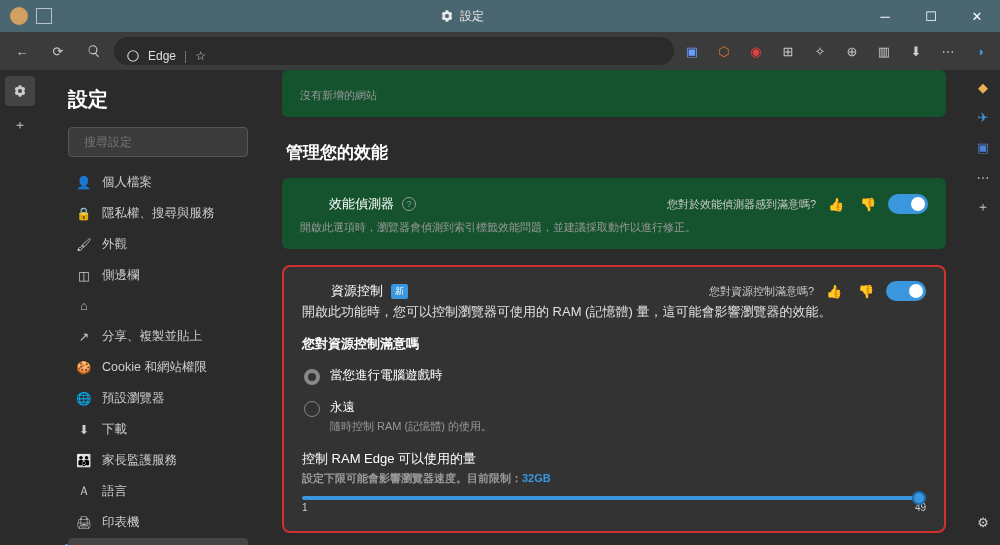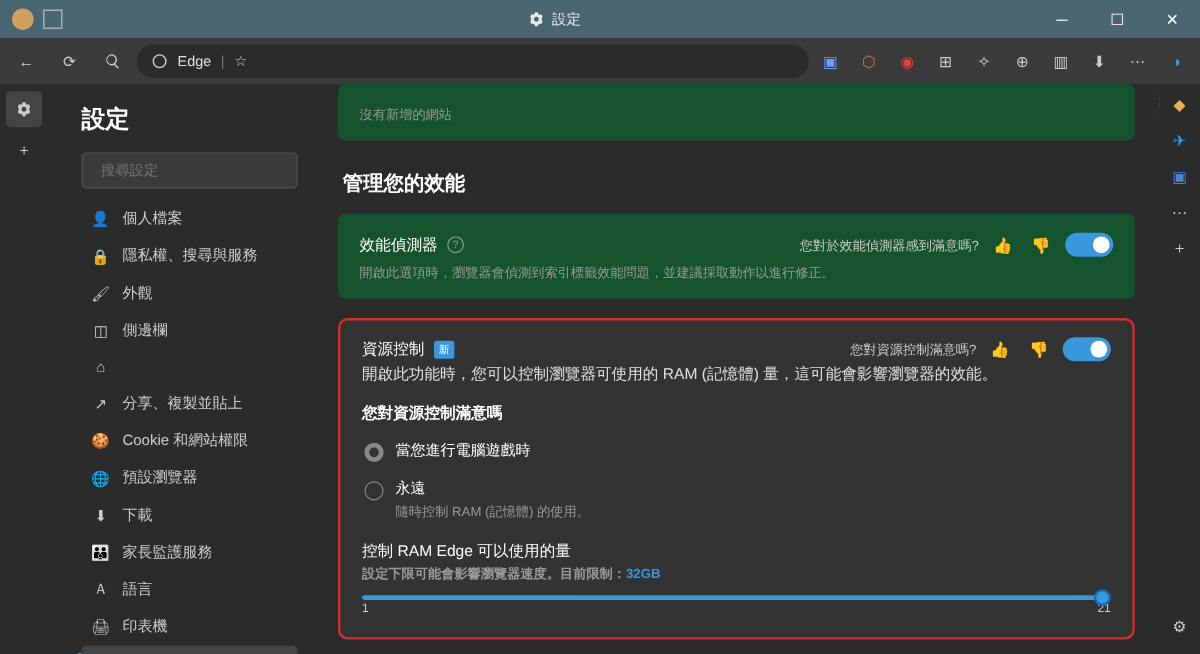--- a/index.html
+++ b/index.html
@@ -10,21 +10,21 @@
 .titlebar .avatar { width:18px; height:18px; border-radius:50%; background:#d0a060; margin-right:8px; }
 .titlebar .cube { width:16px; height:16px; border:1px solid rgba(255,255,255,0.6); margin-right:10px; }
 .titlebar .title-wrap { flex:1; display:flex; justify-content:center; align-items:center; gap:6px; color:#e8e8e8; font-size:12px; }
 .titlebar .gear { width:14px; height:14px; }
 .titlebar .win-btns { display:flex; }
 .titlebar .win-btn { width:46px; height:32px; display:flex; align-items:center; justify-content:center; color:#fff; }
 
 
 .urlbar { height:38px; background:#3b3b3b; display:flex; align-items:center; padding:0 6px; gap:4px; }
 .urlbar .nav-btn { width:32px; height:32px; display:flex; align-items:center; justify-content:center; color:#ccc; border-radius:4px; }
-.urlbar .addr { flex:1; height:28px; background:#2b2b2b; border-radius:16px; display:flex; align-items:center; padding:12px 12px; gap:8px; color:#ccc; font-size:12px; }
+.urlbar .addr { flex:1; height:28px; background:#2b2b2b; border-radius:16px; display:flex; padding:12px 12px; gap:8px; color:#ccc; font-size:12px; }
 .urlbar .addr .brand { color:#e0e0e0; }
 .urlbar .addr .path { color:#999; flex:1; }
 .urlbar .ext { width:28px; height:28px; display:flex; align-items:center; justify-content:center; color:#ccc; border-radius:4px; }
 
 
 .bookbar { height:30px; background:#3b3b3b; display:flex; align-items:center; padding:0 6px 0 42px; gap:2px; border-bottom:1px solid #2a2a2a; }
 .bm { display:flex; align-items:center; gap:5px; padding:4px 6px; color:#e0e0e0; font-size:11px; border-radius:4px; white-space:nowrap; }
 .bm .folder { width:14px; height:12px; background:#e8b050; border-radius:2px; }
 .bm .fbico { width:14px; height:14px; background:#1877f2; border-radius:2px; }
 .bm .aico { width:14px; height:14px; background:#fff; border-radius:2px; }
@@ -54,21 +54,21 @@
 .s-nav li { display:flex; align-items:center; gap:10px; padding:7px 8px; color:#ccc; font-size:12.5px; border-radius:4px; cursor:pointer; }
 .s-nav li.active { background:#444; color:#fff; position:relative; }
 .s-nav li.active::before { content:''; position:absolute; left:-3px; top:6px; bottom:6px; width:3px; background:#3a96dd; border-radius:2px; }
 .s-nav .nico { width:16px; height:16px; display:flex; align-items:center; justify-content:center; }
 
 
 .s-content { flex:1; overflow-y:auto; padding:0 20px 20px 20px; }
 .card { background:#14532d; border-radius:6px; padding:14px 18px; margin-bottom:16px; }
 .card .subtext { color:#999; font-size:11px; margin-top:4px; }
 .section-title { font-size:17px; font-weight:600; color:#fff; margin:24px 0 14px 4px; }
-.row-head { display:flex; align-items:center; gap:8px; }
+.row-head { display:flex; align-items:center; gap:8px;margin-left:29px; }
 .row-head .rt { color:#fff; font-size:13px; font-weight:500; }
 .row-head .info { width:14px; height:14px; border:1px solid #999; border-radius:50%; display:flex; align-items:center; justify-content:center; font-size:9px; color:#999; }
 .row-head .tag { font-size:9px; background:#3a96dd; color:#fff; padding:1px 4px; border-radius:2px; }
 .row-head .spc { flex:1; }
 .row-head .feedback { color:#ccc; font-size:11px; }
 .thumb-btn { width:24px; height:24px; display:flex; align-items:center; justify-content:center; color:#ccc; }
 .toggle { width:40px; height:20px; background:#3a96dd; border-radius:10px; position:relative; }
 .toggle::after { content:''; position:absolute; width:14px; height:14px; background:#fff; border-radius:50%; top:3px; right:3px; }
 
 .highlight { border:2px solid #d03030; border-radius:8px; padding:12px 18px 18px 18px; margin-bottom:16px; background:#333; }
@@ -319,19 +319,19 @@
       <div class="slider-row">
         <div class="slider-title">控制 RAM Edge 可以使用的量</div>
         <div class="slider-desc">
           <span>設定下限可能會影響瀏覽器速度。目前限制：</span><span class="val">32GB</span>
         </div>
         <div class="slider-track">
           <div class="slider-thumb"></div>
         </div>
         <div class="slider-labels">
           <span>1</span>
-          <span>21</span>
+          <span>49</span>
         </div>
       </div>
     </div>
 
   </div>
 </div>
 
 </body></html>

